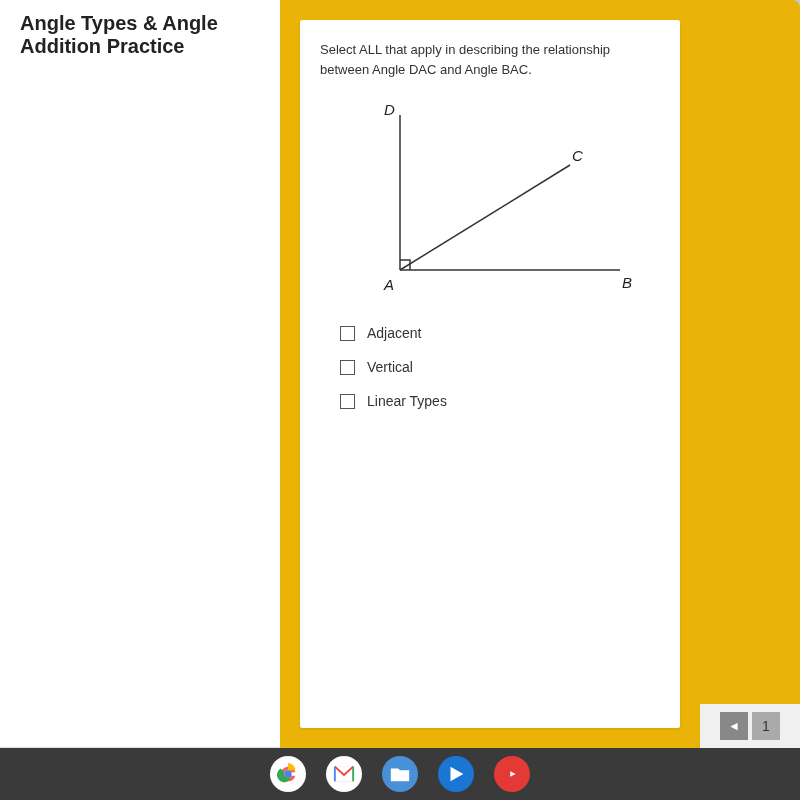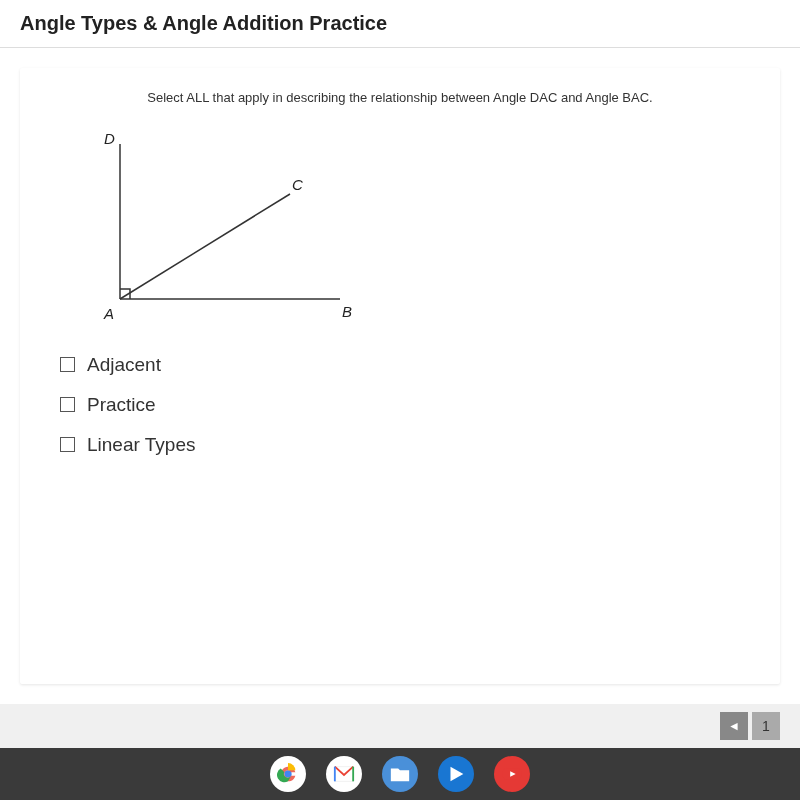--- a/index.html
+++ b/index.html
@@ -8,24 +8,24 @@
       background: #c8c8c8;
       font-family: Arial, sans-serif;
       width: 800px;
       height: 800px;
       overflow: hidden;
       display: flex;
       flex-direction: column;
     }
 
     .main-content {
-      background: #ffffff;
+      background: #eab308;
       flex: 1;
       display: flex;
-      flex-direction: column;
+      flex-direction: row;
       border-radius: 8px;
     }
 
     .page-header {
       background: #ffffff;
       padding: 12px 20px;
       border-bottom: 1px solid #ddd;
     }
 
     .page-title {
@@ -34,21 +34,20 @@
       color: #222;
     }
 
     .question-area {
       background: #ffffff;
       margin: 20px;
       padding: 20px 20px 30px 20px;
       flex: 1;
       border-radius: 2px;
       box-shadow: 0 1px 3px rgba(0,0,0,0.1);
-      text-align: center;
     }
 
     .question-text {
       font-size: 13px;
       color: #333;
       margin-bottom: 16px;
       line-height: 1.5;
     }
 
     .diagram-container {
@@ -60,21 +59,21 @@
 
     .options-list {
       list-style: none;
       margin-left: 20px;
     }
 
     .options-list li {
       display: flex;
       align-items: center;
       margin-bottom: 18px;
-      font-size: 19px;
+      font-size: 14px;
       color: #333;
     }
 
     .checkbox {
       width: 15px;
       height: 15px;
       border: 1.5px solid #555;
       margin-right: 12px;
       flex-shrink: 0;
       background: #fff;
@@ -178,21 +177,21 @@
       </svg>
     </div>
 
     <ul class="options-list">
       <li>
         <span class="checkbox"></span>
         <span>Adjacent</span>
       </li>
       <li>
         <span class="checkbox"></span>
-        <span>Practice</span>
+        <span>Vertical</span>
       </li>
       <li>
         <span class="checkbox"></span>
         <span>Linear Types</span>
       </li>
     </ul>
 
   </div>
 
   <div class="bottom-nav">

